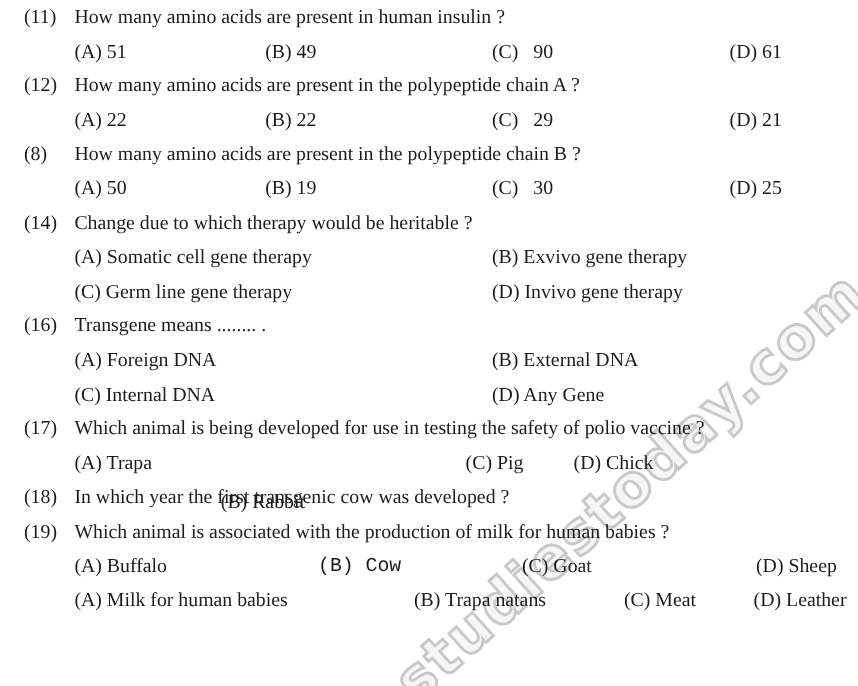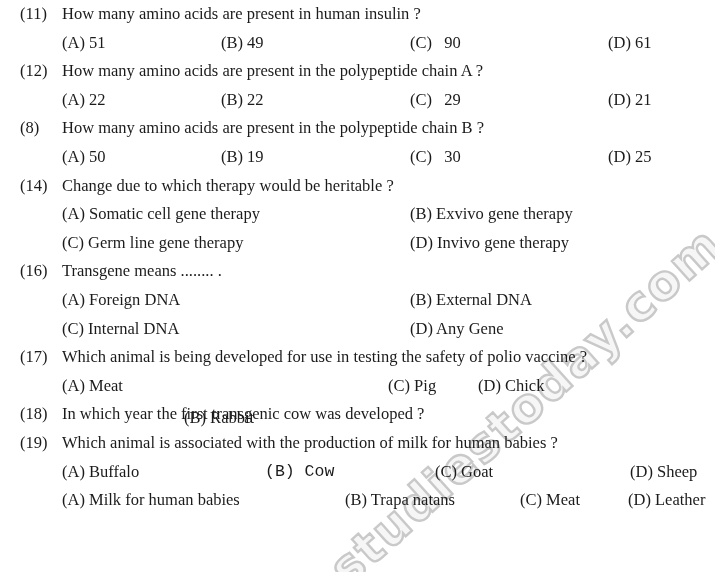--- a/index.html
+++ b/index.html
@@ -142,21 +142,21 @@
     <div class="line cols-2">
       <span class="opt o0">(C) Internal DNA</span>
       <span class="opt o1">(D) Any Gene</span>
     </div>
 
     <div class="line">
       <span class="qnum">(17)</span>
       <span class="qtext">Which animal is being developed for use in testing the safety of polio vaccine ?</span>
     </div>
     <div class="line cols-17">
-      <span class="opt o0">(A) Meat</span>
+      <span class="opt o0">(A) Trapa</span>
       <span class="opt o1">(B) Rabbit</span>
       <span class="opt o2">(C) Pig</span>
       <span class="opt o3">(D) Chick</span>
     </div>
 
     <div class="line">
       <span class="qnum">(18)</span>
       <span class="qtext">In which year the first transgenic cow was developed ?</span>
     </div>
 

